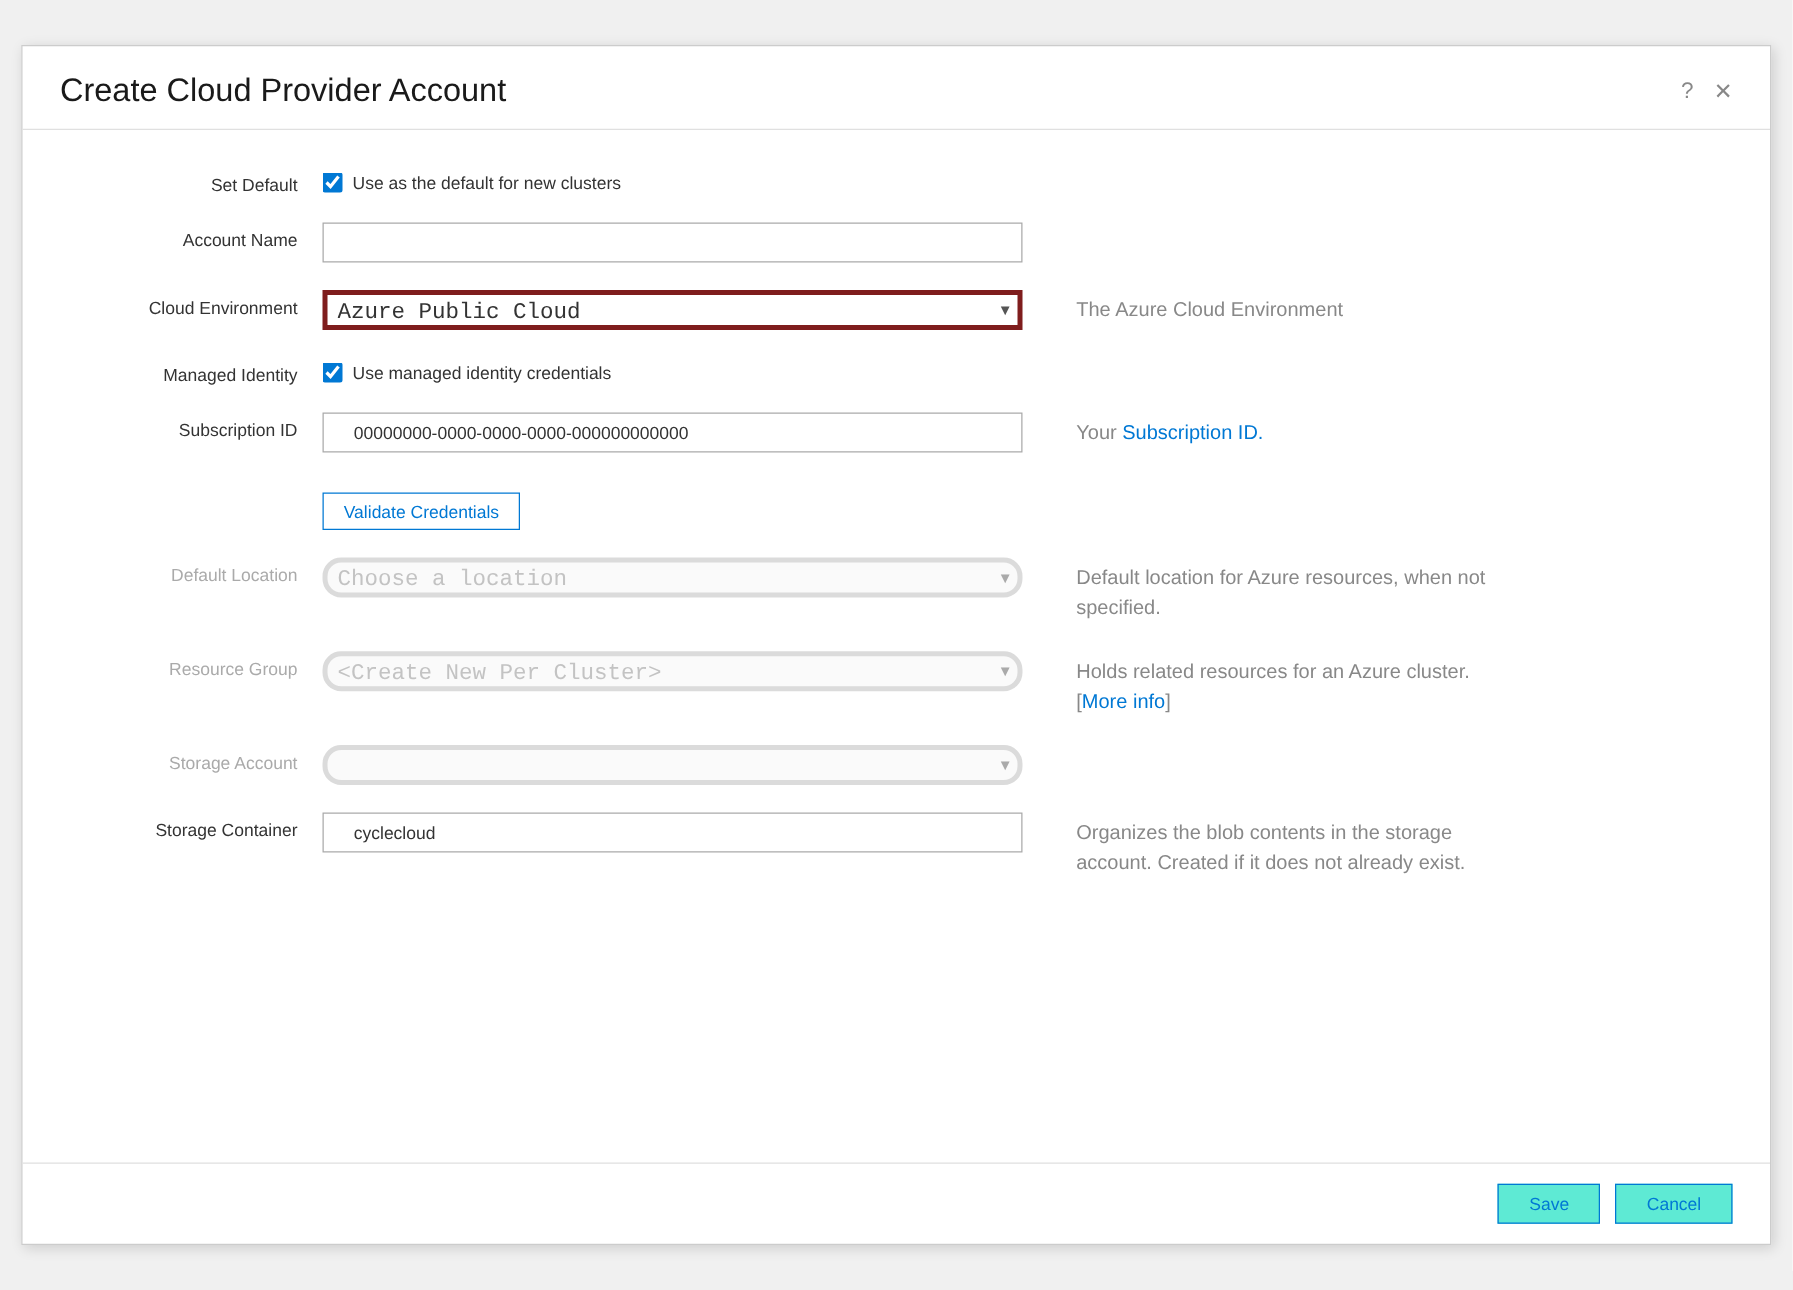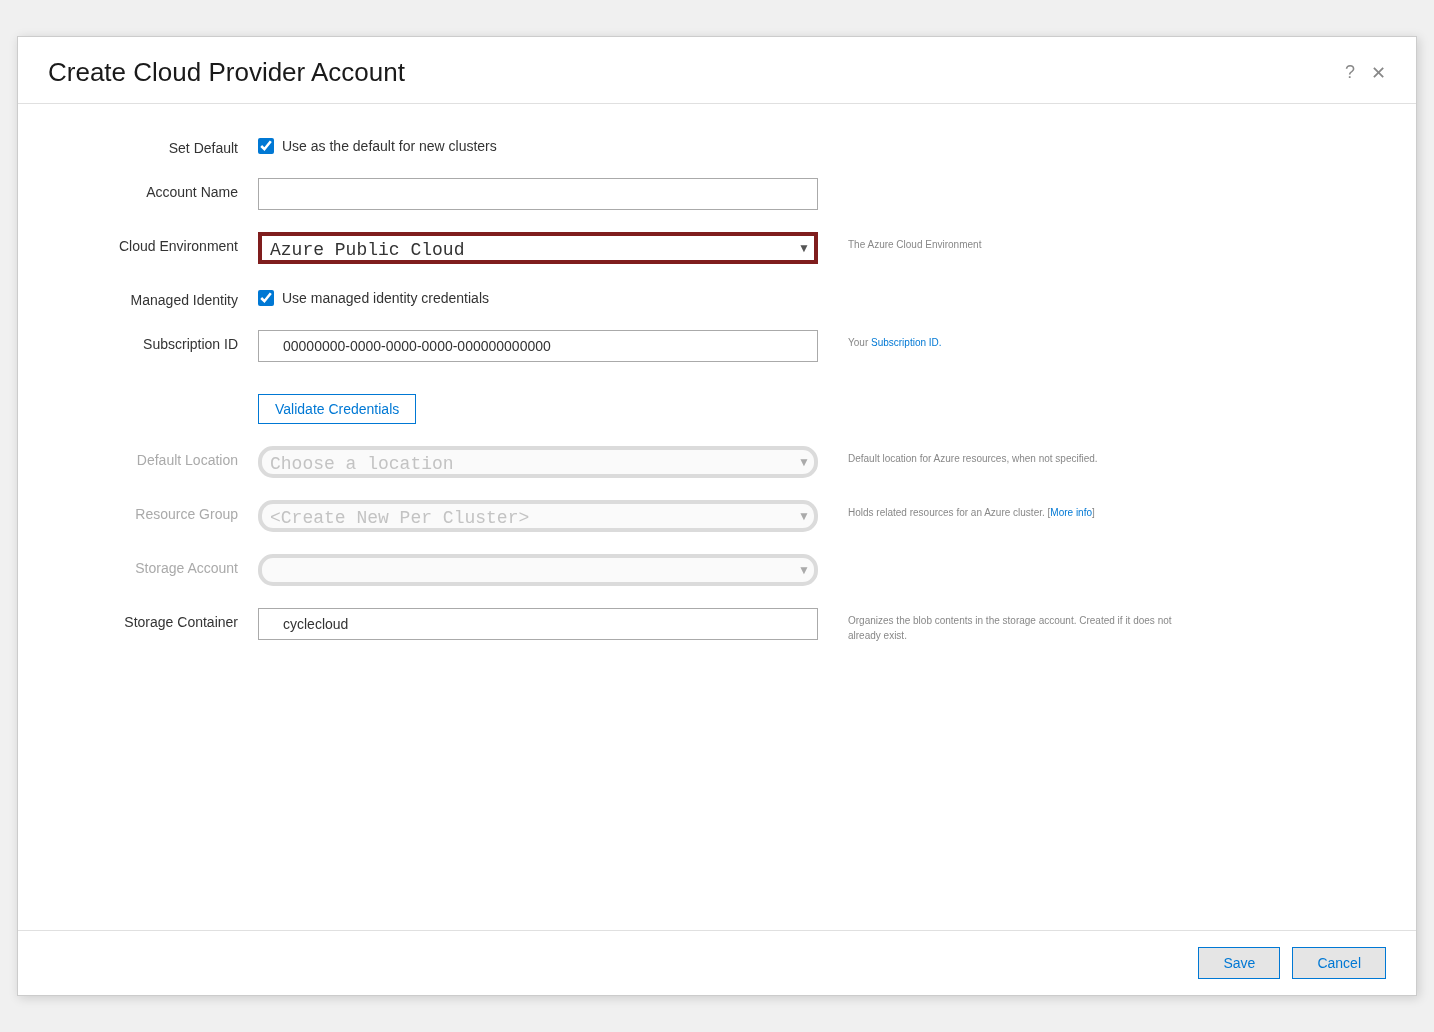--- a/index.html
+++ b/index.html
@@ -79,24 +79,24 @@
     .form-label.disabled {
       color: #aaa;
     }
 
     .form-control-area {
       width: 560px;
       min-width: 560px;
     }
 
     .form-help {
-      margin-left: 30px;
+      margin-left: 43px;
       max-width: 340px;
       color: #888;
-      font-size: 10px;
+      font-size: 16px;
       padding-top: 5px;
       line-height: 1.5;
     }
 
     .form-help a {
       color: #0078d4;
       text-decoration: none;
     }
 
     input[type="text"] {
@@ -191,21 +191,21 @@
       border-top: 1px solid #e0e0e0;
       padding: 16px 30px;
       display: flex;
       justify-content: flex-end;
       gap: 12px;
     }
 
     .footer-btn {
       padding: 7px 24px;
       border: 1px solid #0078d4;
-      background: #e5e5e5;
+      background: #5eead4;
       color: #0078d4;
       font-size: 14px;
       font-family: "Segoe UI", Arial, sans-serif;
       cursor: pointer;
       min-width: 80px;
     }
   </style>
 </head>
 <body>
 

